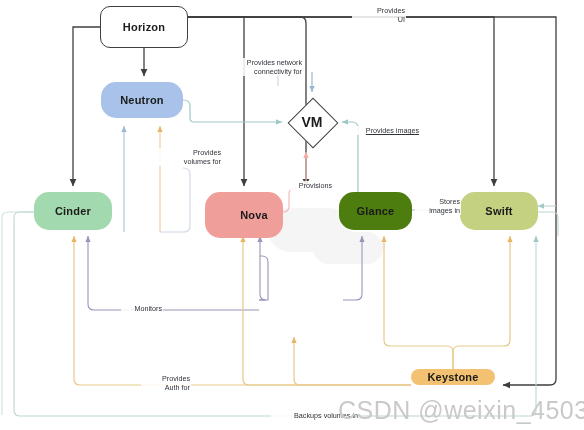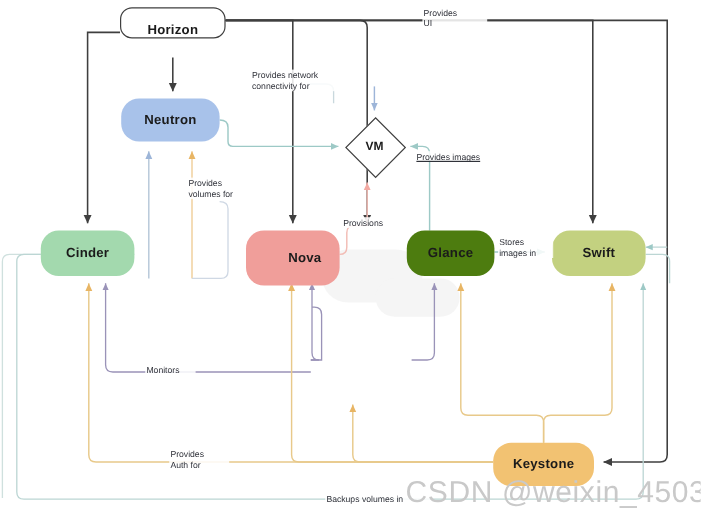--- a/index.html
+++ b/index.html
@@ -53,31 +53,31 @@
     width: 34px;
     height: 34px;
     margin-left: -17px;
     margin-top: -17px;
     background: #ffffff;
     border: 1.3px solid #3f3f3f;
     transform: rotate(45deg);
   }
   .diamond-label {
     position: relative;
-    font-size: 10px;
+    font-size: 14px;
     font-weight: bold;
     color: #1b1b1b;
     z-index: 2;
   }
   .edge-label {
     position: absolute;
     font-size: 7.2px;
     color: #30323a;
     line-height: 1.25;
-    text-align: left;
+    text-align: right;
     background: rgba(255,255,255,0.86);
     padding: 0 1px;
     white-space: pre-line;
   }
   .watermark {
     position: absolute;
     font-size: 25px;
     color: #c9c9c9;
     font-family: "Liberation Sans", sans-serif;
     letter-spacing: 0.5px;
@@ -157,21 +157,21 @@
     <path d="M453,369 L453,352 Q453,346 459,346 L504,346 Q510,346 510,340 L510,236" fill="none" stroke="#e8c98a" stroke-width="1.2" marker-end="url(#ah-orange)"></path>
     <path d="M411,385 L300,385 Q294,385 294,379 L294,337" fill="none" stroke="#e8c98a" stroke-width="1.2" marker-end="url(#ah-orange)"></path>
     <path d="M411,385 L249,385 Q243,385 243,379 L243,236" fill="none" stroke="#e8c98a" stroke-width="1.2" marker-end="url(#ah-orange)"></path>
     <path d="M411,385 L80,385 Q74,385 74,379 L74,236" fill="none" stroke="#e8c98a" stroke-width="1.2" marker-end="url(#ah-orange)"></path>
 
     <path d="M34,212 L20,212 Q14,212 14,218 L14,410 Q14,416 20,416 L530,416 Q536,416 536,410 L536,236" fill="none" stroke="#bcd6d4" stroke-width="1.1" marker-end="url(#ah-teal)"></path>
     <path d="M538,212 L552,212 Q558,212 558,218 L558,236" fill="none" stroke="#bcd6d4" stroke-width="1.1"></path>
     <path d="M556,206 Q550,206 546,206 L538,206" fill="none" stroke="#bcd6d4" stroke-width="1.1" marker-end="url(#ah-teal)"></path>
   </svg>
 
-  <div class="node node-horizon" style="left:100px; top:6px; width:88px; height:26px;align-items:flex-end;">
+  <div class="node node-horizon" style="left:100px; top:6px; width:88px; height:42px;">
     <span>Horizon</span>
   </div>
 
   <div class="node" style="left:101px; top:82px; width:82px; height:36px; background:#a8c2ea;">
     <span>Neutron</span>
   </div>
 
   <div class="diamond-wrap" style="left:288px; top:98px; width:48px; height:48px;">
     <span class="diamond-shape"></span>
     <span class="diamond-label">VM</span>
@@ -187,21 +187,21 @@
 
   <div class="node" style="left:339px; top:192px; width:73px; height:38px; background:#4d7c0f;">
     <span>Glance</span>
   </div>
 
   <div class="node" style="left:460px; top:192px; width:78px; height:38px; background:#c3d180;">
     <span>Swift</span>
   </div>
 
 
-  <div class="node" style="left:411px; top:369px; width:84px; height:36px; background:#f2c272;">
+  <div class="node" style="left:411px; top:369px; width:84px; height:16px; background:#f2c272;">
     <span>Keystone</span>
   </div>
 
   <div class="edge-label" style="left:209px; top:58px; width:92px;">Provides network
 connectivity for</div>
 
   <div class="edge-label" style="left:352px; top:6px; width:52px;">Provides
 UI</div>
 
   <div class="edge-label" style="left:156px; top:148px; width:64px;">Provides

